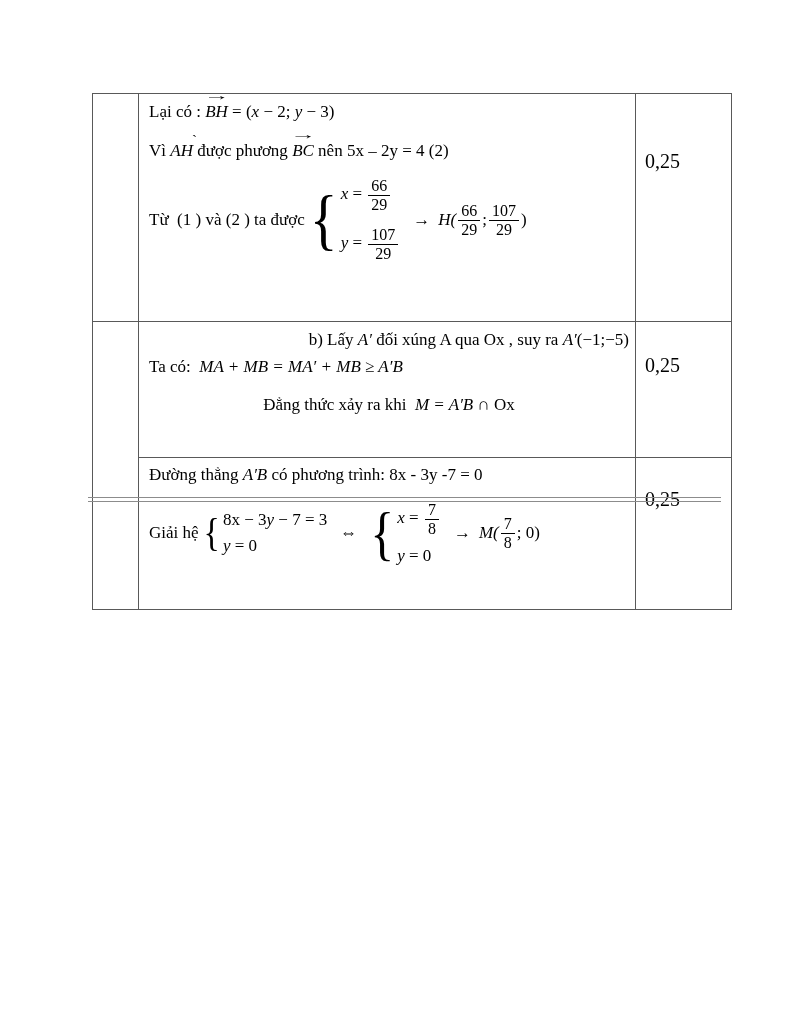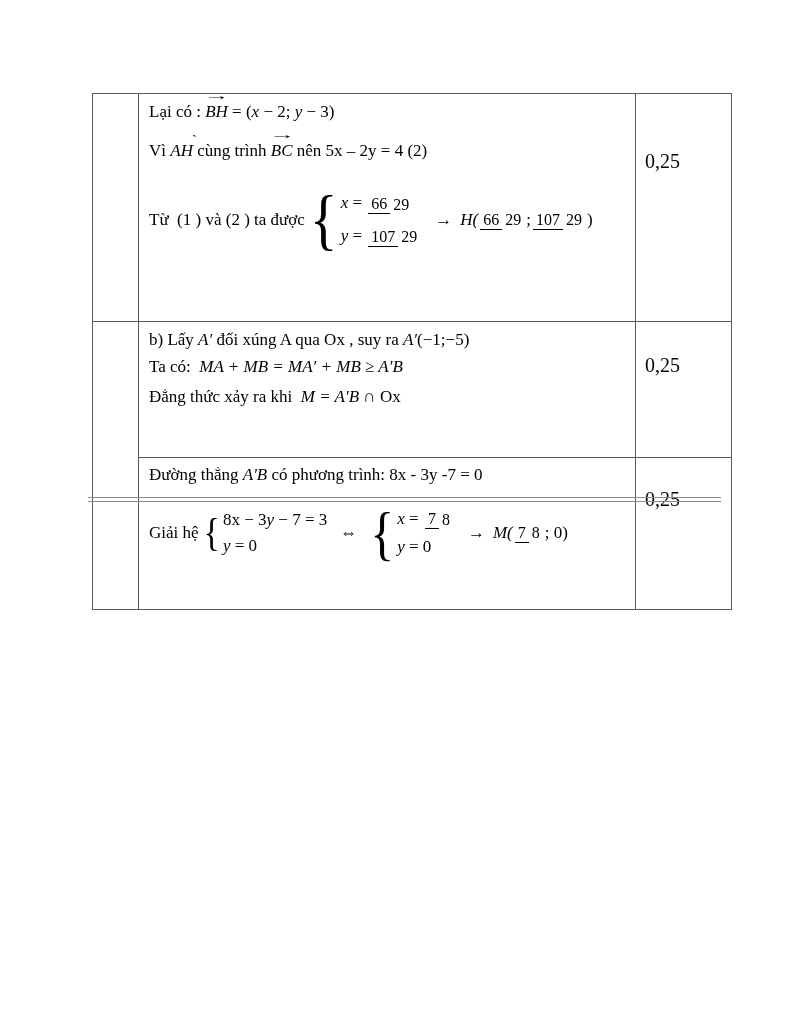--- a/index.html
+++ b/index.html
@@ -13,36 +13,36 @@
   .c-idx{width:45px;}
   .c-main{width:480px;padding:0 6px 0 10px !important;}
   .c-score{width:86px;font-size:20px;padding-left:9px !important;}
   .s1{padding-top:56px !important;}
   .s2{padding-top:32px !important;}
   .s3{padding-top:30px !important;}
   .line{font-size:17px;line-height:22px;}
   .r1l1{margin-top:7px;}
   .r1l2{margin-top:17px;}
   .r1l3{margin-top:12px;height:92px;}
-  .r2l1{margin-top:7px;}
+  .r2l1{margin-top:7px;text-align:right;}
   .r2l2{margin-top:5px;}
-  .r2l3{margin-top:8px;}
+  .r2l3{margin-top:16px;text-align:center;}
   .r3l1{margin-top:6px;}
   .r3l2{margin-top:8px;height:78px;}
   .mathrow{display:flex;align-items:center;}
   .it{font-style:italic;}
   
   .vec{position:relative;display:inline-block;font-style:italic;}
   .vec .varr{position:absolute;left:0;right:0;top:-12px;text-align:center;font-style:normal;
              font-size:13px;line-height:1;transform:scaleX(2.0);}
   
   .acc{position:relative;display:inline-block;font-style:italic;}
   .acc .amark{position:absolute;top:-7px;right:-4px;font-size:15px;line-height:1;font-style:normal;}
   
-  .frac{display:inline-flex;align-items:center;text-align:left;
+  .frac{display:inline-flex;flex-direction:column;align-items:center;text-align:left;
         font-size:16px;line-height:18px;vertical-align:middle;margin:0 2px;font-style:italic;}
   .frac.up{font-style:normal;}
   .frac .fnum{border-bottom:1px solid #000;padding:0 3px;}
   .frac .fden{padding:0 3px;}
   
   .sys{display:inline-flex;align-items:center;margin:0 5px;}
   .brace{display:inline-block;font-weight:400;line-height:1;transform:scaleY(1.18);margin-right:3px;}
   .b-lg{font-size:58px;}
   .b-md{font-size:50px;}
   .b-sm{font-size:34px;}
@@ -63,21 +63,21 @@
 <div class="page">
   <table class="tbl">
     <tbody>
         <tr class="row1">
       <td class="c-idx"></td>
       <td class="c-main">
         <div class="line r1l1">
           <span class="seg">Lại có : </span><span class="vec"><span class="varr">→</span><span>BH</span></span><span class="seg"> = (</span><span class="it">x</span><span class="seg"> − 2; </span><span class="it">y</span><span class="seg"> − 3)</span>
         </div>
         <div class="line r1l2">
-          <span class="seg">Vì </span><span class="acc"><span class="amark">ˋ</span><span>AH</span></span><span class="seg"> cùng trình </span><span class="vec"><span class="varr">→</span><span>BC</span></span><span class="seg"> nên 5x – 2y = 4 (2)</span>
+          <span class="seg">Vì </span><span class="acc"><span class="amark">ˋ</span><span>AH</span></span><span class="seg"> được phương </span><span class="vec"><span class="varr">→</span><span>BC</span></span><span class="seg"> nên 5x – 2y = 4 (2)</span>
         </div>
         <div class="line r1l3 mathrow">
           <span class="seg">Từ  (1 ) và (2 ) ta được</span>
           <span class="sys">
             <span class="brace b-lg">{</span>
             <span class="stack g12">
               <span class="eqn"><span class="it">x</span><span> = </span><span class="frac up"><span class="fnum">66</span><span class="fden">29</span></span></span>
               <span class="eqn"><span class="it">y</span><span> = </span><span class="frac up"><span class="fnum">107</span><span class="fden">29</span></span></span>
             </span>
           </span>

